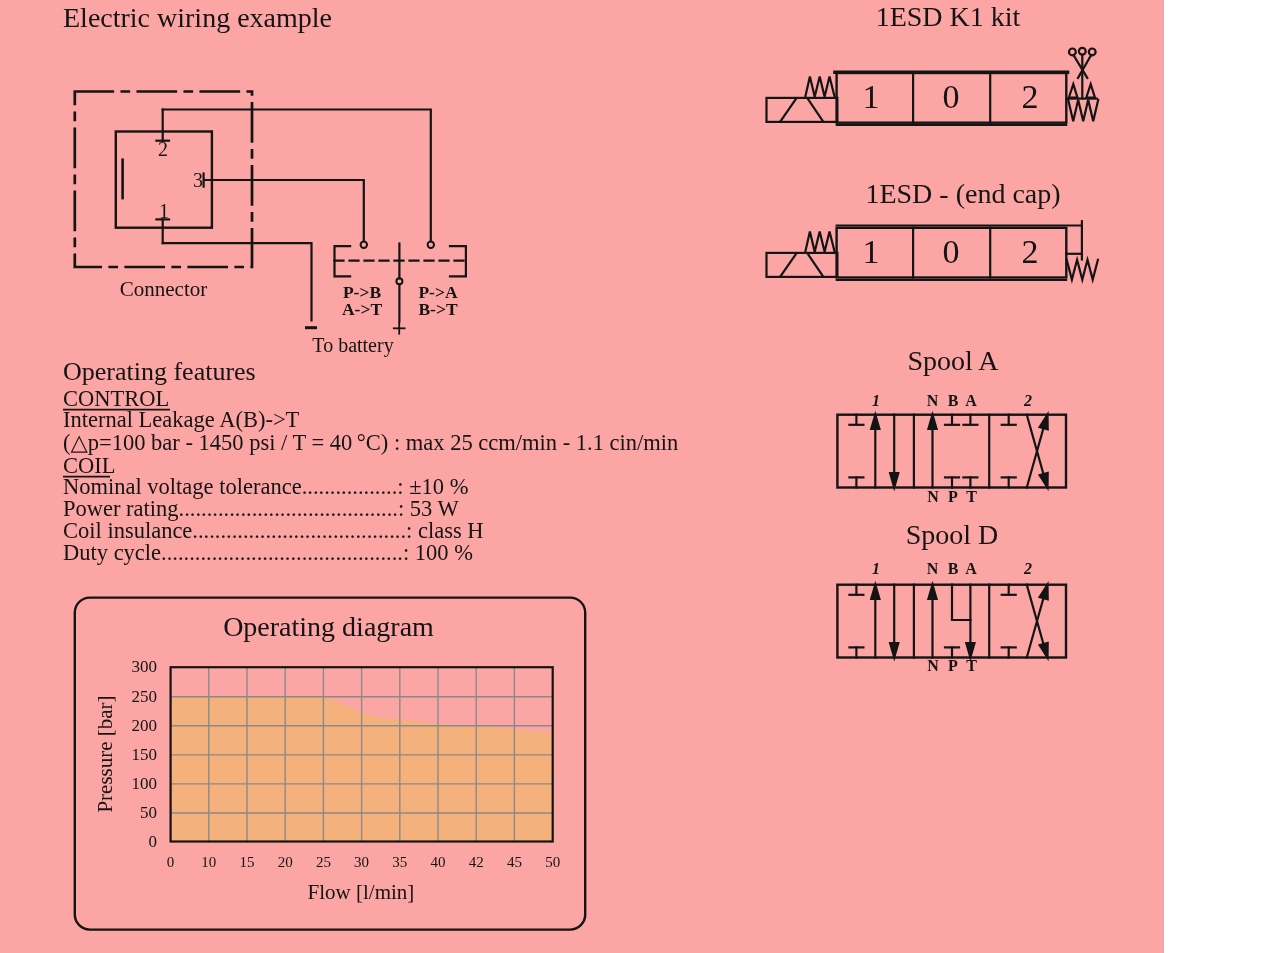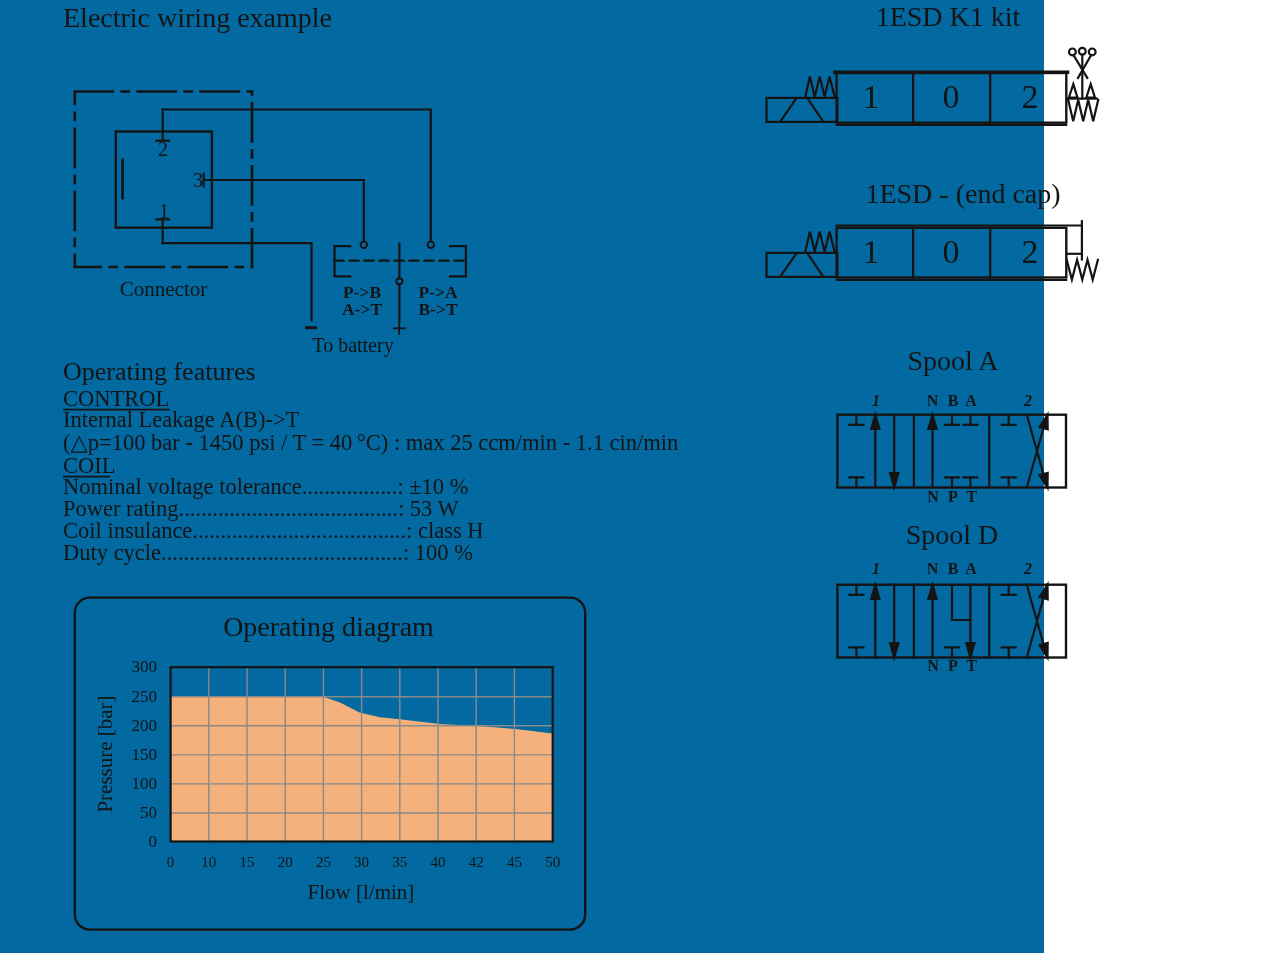--- a/index.html
+++ b/index.html
@@ -1,18 +1,18 @@
 <!DOCTYPE html>
 <html><head>
 <meta charset="utf-8">
 <style>
   html,body{margin:0;padding:0;}
   body{width:1280px;height:953px;background:#ffffff;overflow:hidden;
        font-family:"Liberation Serif", serif;color:#111;}
-  #page{position:relative;width:1044px;height:953px;background:#0369a1;}
+  #page{position:relative;width:1164px;height:953px;background:#fca5a5;}
   svg{position:absolute;left:0;top:0;}
   text{font-family:"Liberation Serif", serif;fill:#141414;}
 </style>
 </head>
 <body>
 <div id="page">
 <svg width="1280" height="953" viewBox="0 0 1280 953">
   <g fill="none" stroke="#141414" stroke-width="2.2" stroke-linecap="square">
 
     <g stroke-dasharray="38 9 7 9" stroke-width="2.7">

